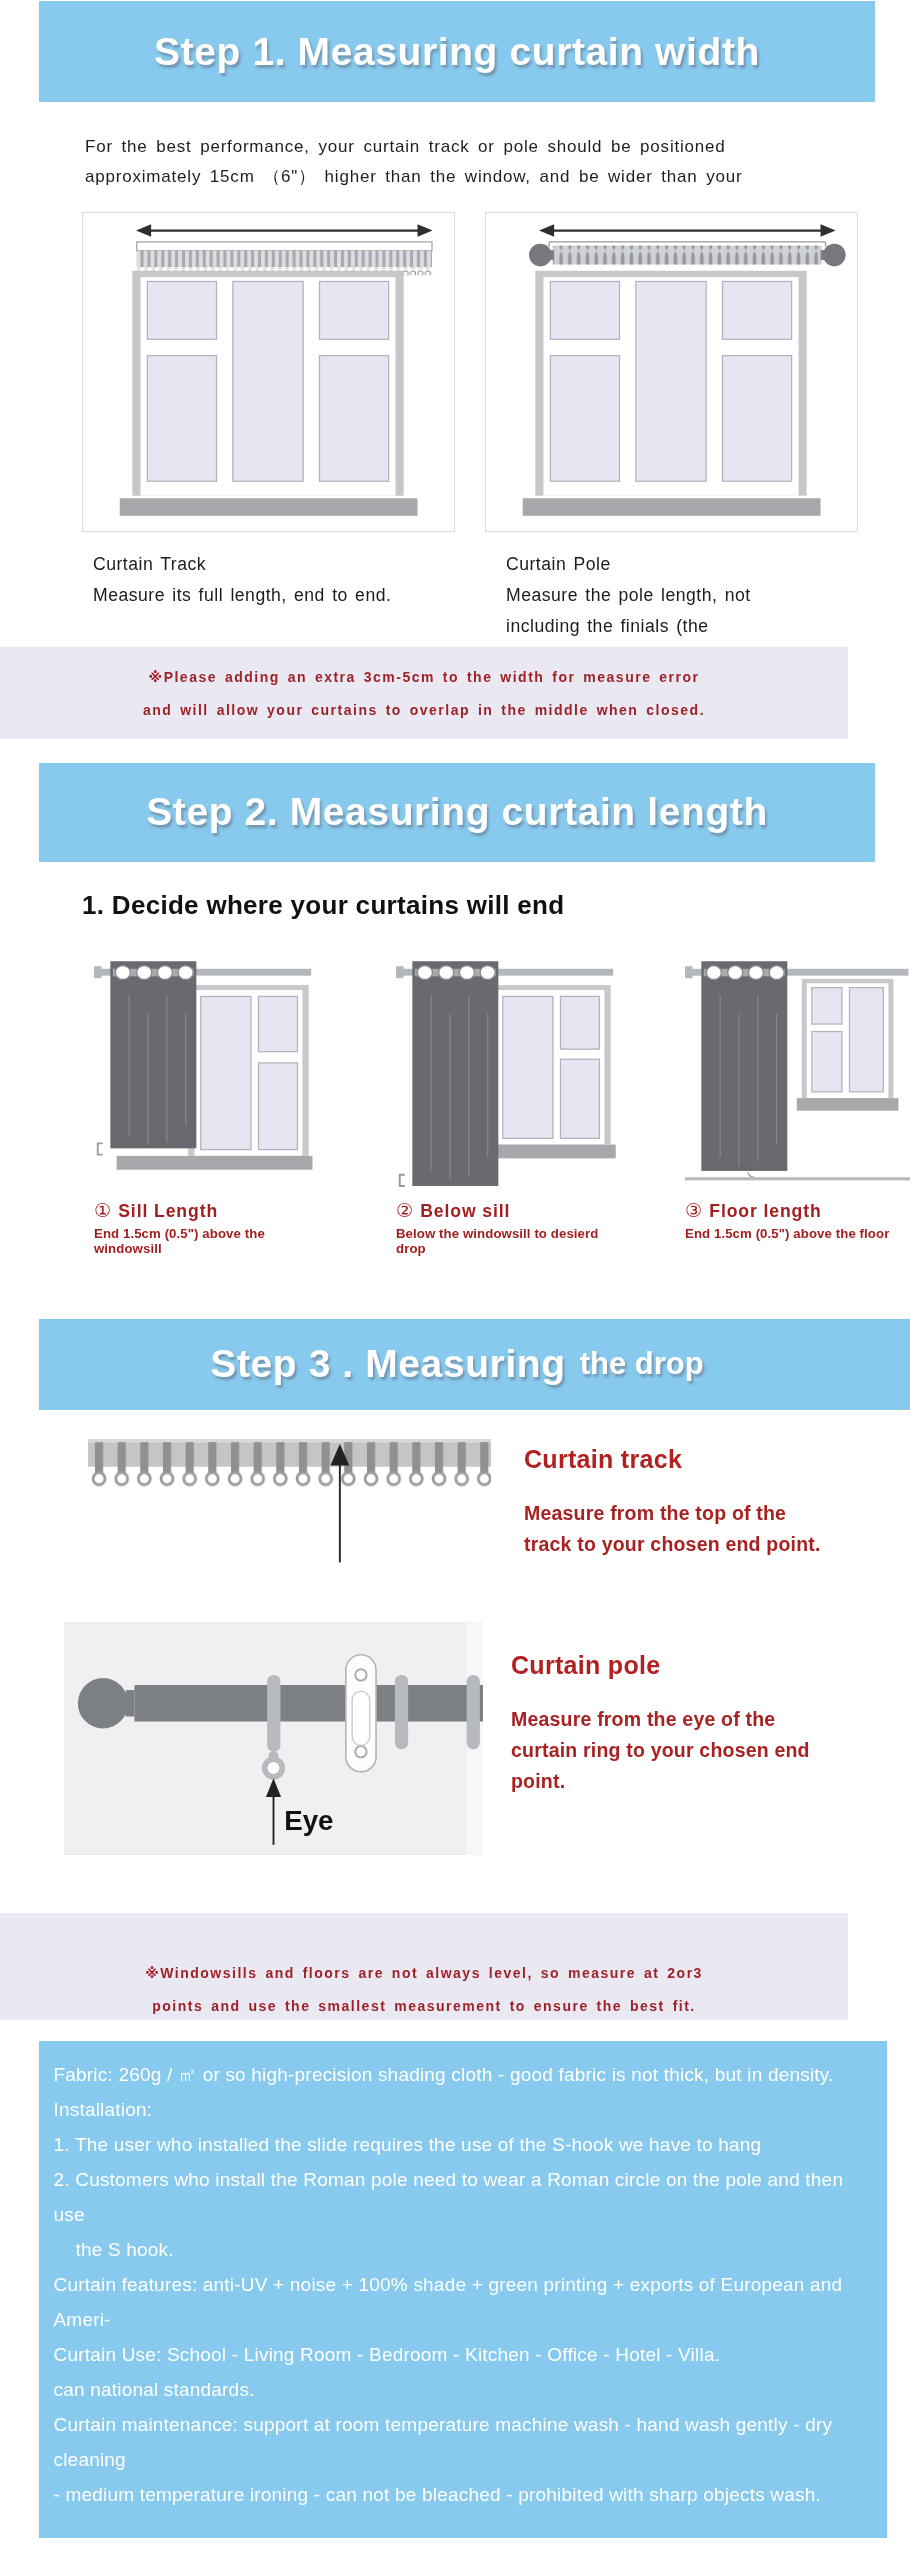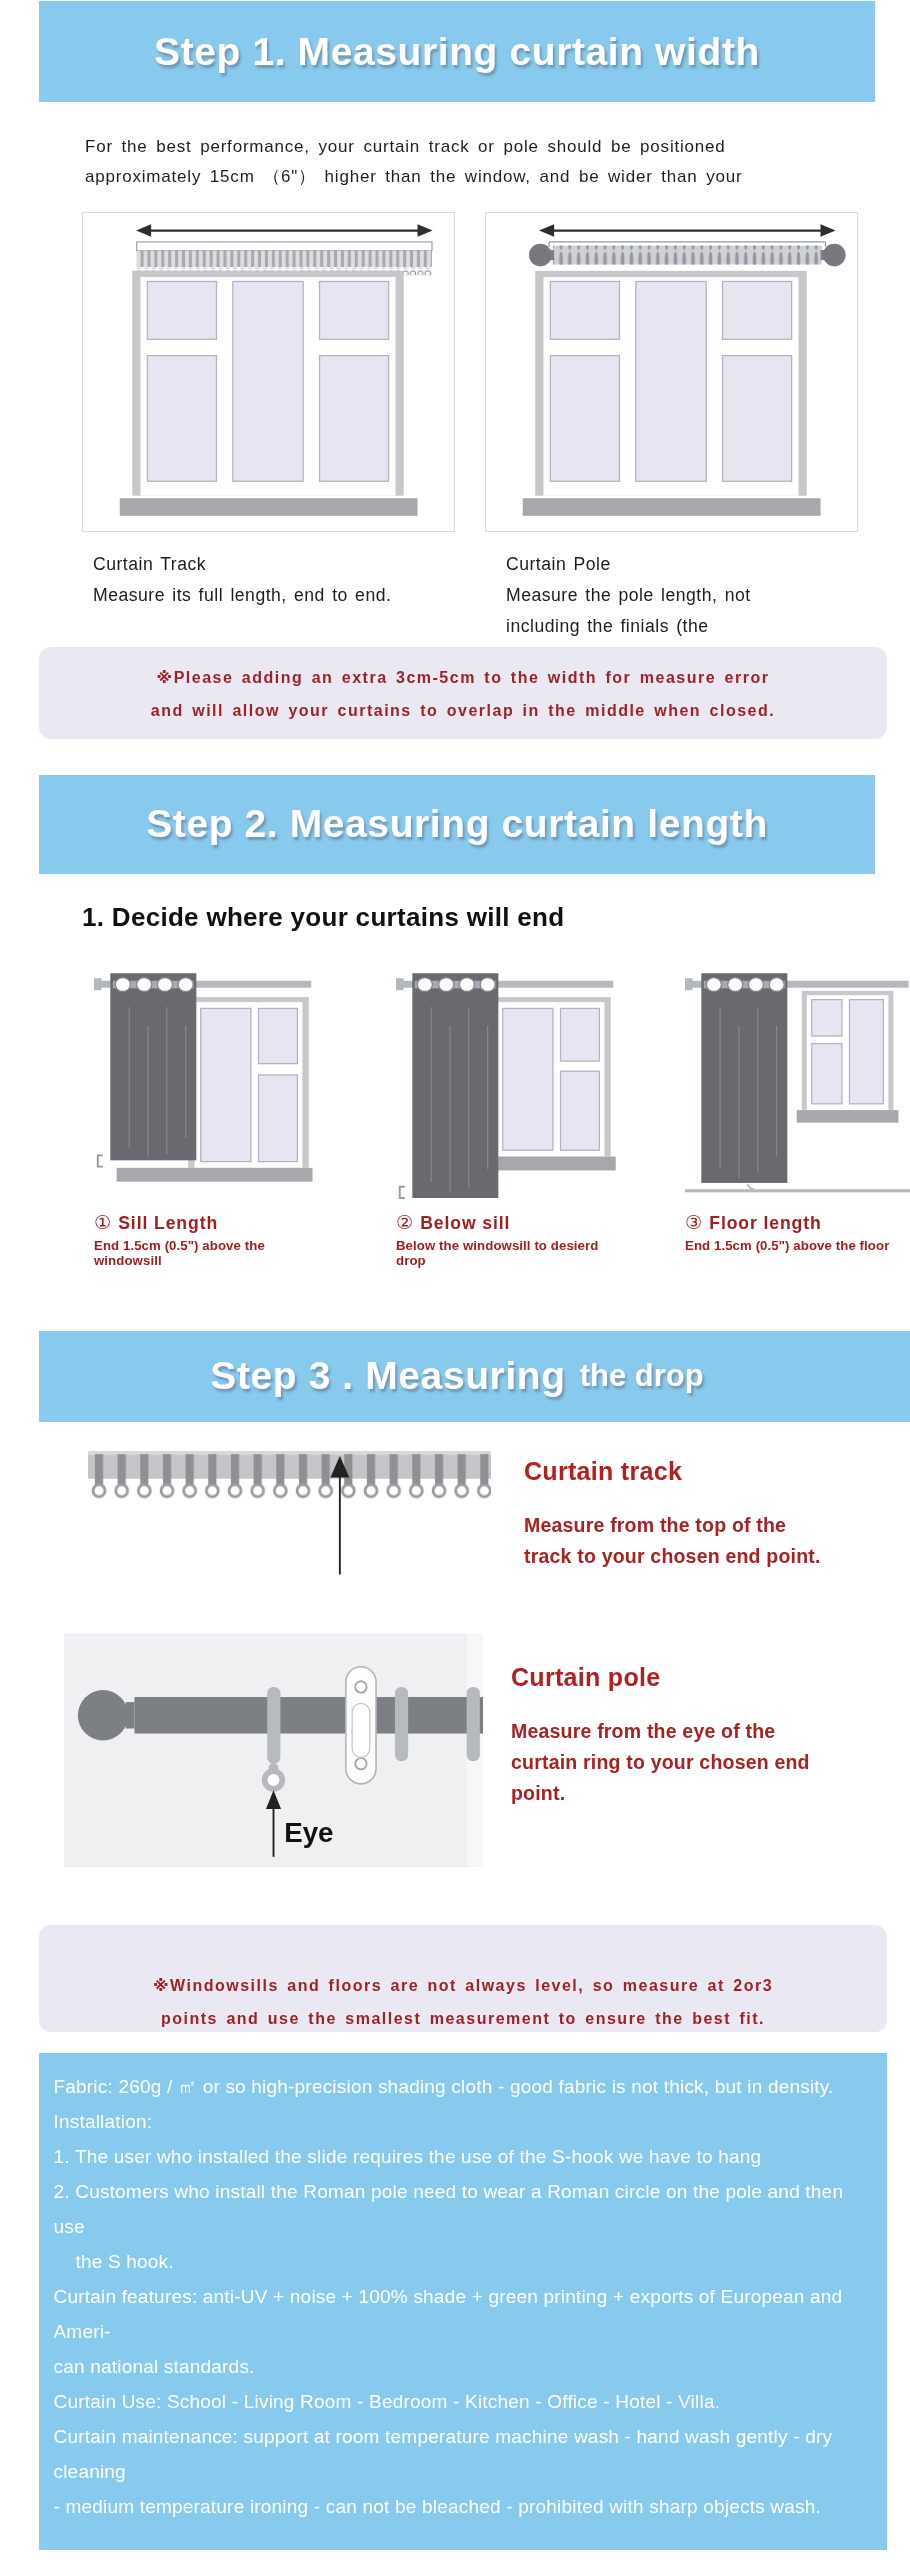--- a/index.html
+++ b/index.html
@@ -8,40 +8,40 @@
     font-family:"Liberation Sans","DejaVu Sans",sans-serif; overflow:hidden;
   }
   
   .banner{
     margin-left:39px; width:836px; height:101px; background:#87caee;
     display:flex; align-items:center; justify-content:center;
     color:#ffffff; font-weight:bold; font-size:39px; letter-spacing:0.6px;
     text-shadow:1.9px 2.5px 2.5px rgba(100,115,135,.6); white-space:nowrap;
   }
   .banner1{margin-top:1.3px;text-align:right;}
-  .banner2{margin-top:36px; height:99px;}
+  .banner2{margin-top:24px; height:99px;}
   .banner3{margin-top:63px; height:91px; justify-content:center; padding-right:69px;}
   .banner-sub{font-size:31px; margin-left:14px; letter-spacing:0;text-align:right;}
   
   .intro{
     margin:30px 0 0 85px; font-size:17px; color:#1e1e1e;
     line-height:30px; letter-spacing:0.8px; word-spacing:3.1px;
   }
   
   .boxrow{margin:20px 0 0 82px; display:flex; gap:30px;}
   .diag-box{width:371px; height:318px; border:0.6px solid #dadade; background:#fff;}
   
   .captions{margin:16.4px 0 0 93px; display:flex;}
   .cap{font-size:17.6px; color:#1c1c1c; line-height:31px; letter-spacing:0.5px; word-spacing:1.9px;}
   .cap-track{width:413px;}
   
   .note{
-    margin-left:39px; width:848px; background:#e9e8f3; color:#9e2226;
-    font-size:16px; font-weight:600; letter-spacing:1.5px; word-spacing:2.5px;
-    text-align:center; line-height:33px;border-radius:12px;
+    width:848px; background:#e9e8f3; color:#9e2226;
+    font-size:14px; font-weight:600; letter-spacing:1.5px; word-spacing:2.5px;
+    text-align:center; line-height:33px;
   }
   .note1{margin-top:5px; height:92px; padding-top:14px; box-sizing:border-box;}
   .note2{margin-top:58px; height:107px; padding-top:44px; box-sizing:border-box;}
   
   .heading{font-weight:bold; color:#111; font-size:26px; letter-spacing:0.3px;}
   .heading1{margin:28px 0 0 82px;}
   .heading2{margin:33px 0 0 93px;}
   
   .optrow{margin:35px 0 0 94px; display:flex;}
   .opt{width:221px;}
@@ -373,20 +373,20 @@
     <div>points and use the smallest measurement to ensure the best fit.</div>
   </div>
 
   <div class="info">
     <div class="info-line">Fabric: 260g / ㎡ or so high-precision shading cloth - good fabric is not thick, but in density.</div>
     <div class="info-line">Installation:</div>
     <div class="info-line">1. The user who installed the slide requires the use of the S-hook we have to hang</div>
     <div class="info-line">2. Customers who install the Roman pole need to wear a Roman circle on the pole and then use</div>
     <div class="info-line">    the S hook.</div>
     <div class="info-line">Curtain features: anti-UV + noise + 100% shade + green printing + exports of European and Ameri-</div>
+    <div class="info-line">Curtain Use: School - Living Room - Bedroom - Kitchen - Office - Hotel - Villa.</div>
     <div class="info-line">can national standards.</div>
-    <div class="info-line">Curtain Use: School - Living Room - Bedroom - Kitchen - Office - Hotel - Villa.</div>
     <div class="info-line">Curtain maintenance: support at room temperature machine wash - hand wash gently - dry cleaning</div>
     <div class="info-line">- medium temperature ironing - can not be bleached - prohibited with sharp objects wash.</div>
   </div>
 
 </div>
 
 
 </body></html>

